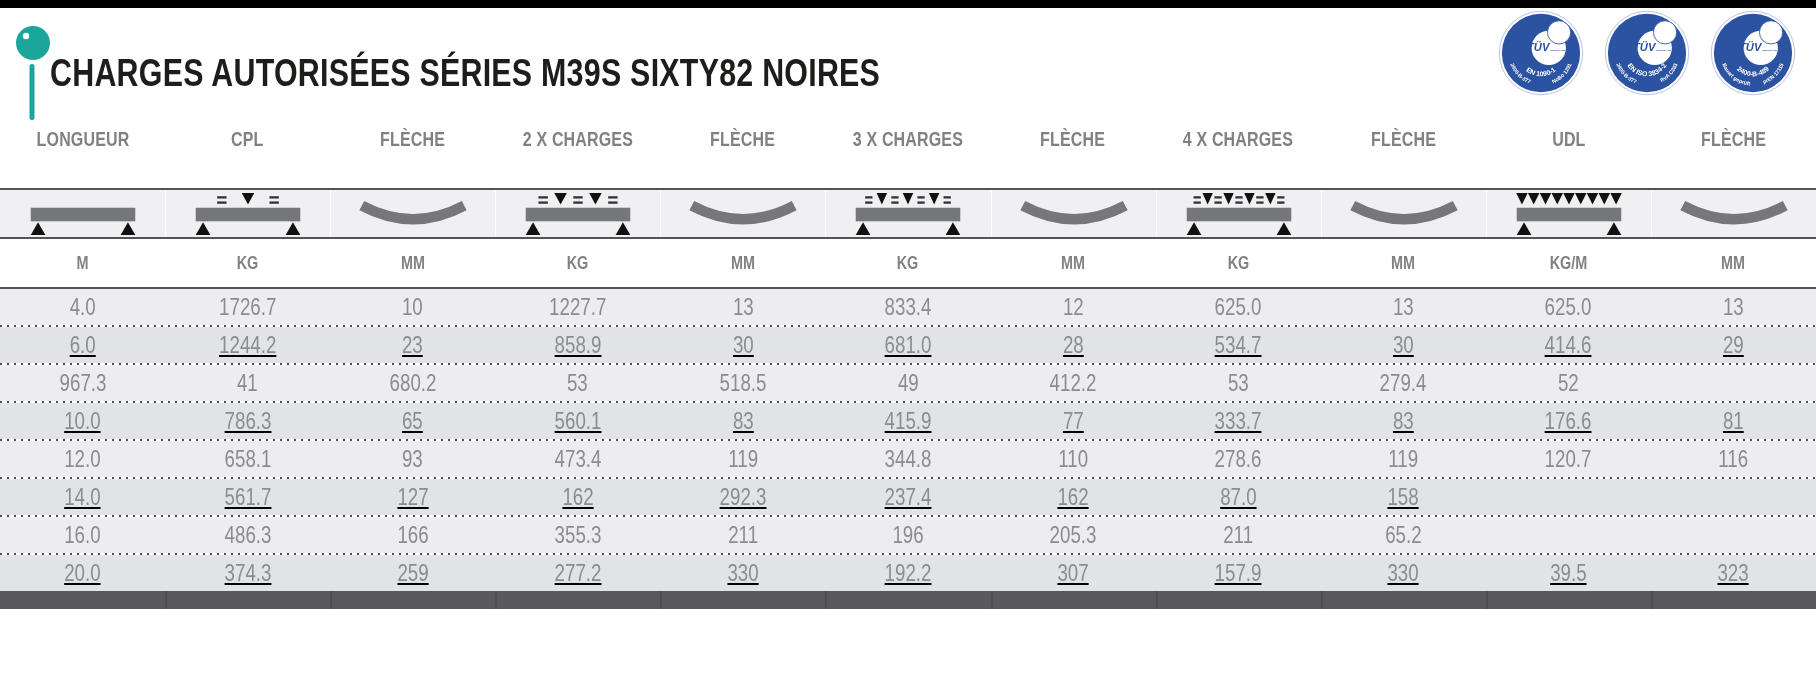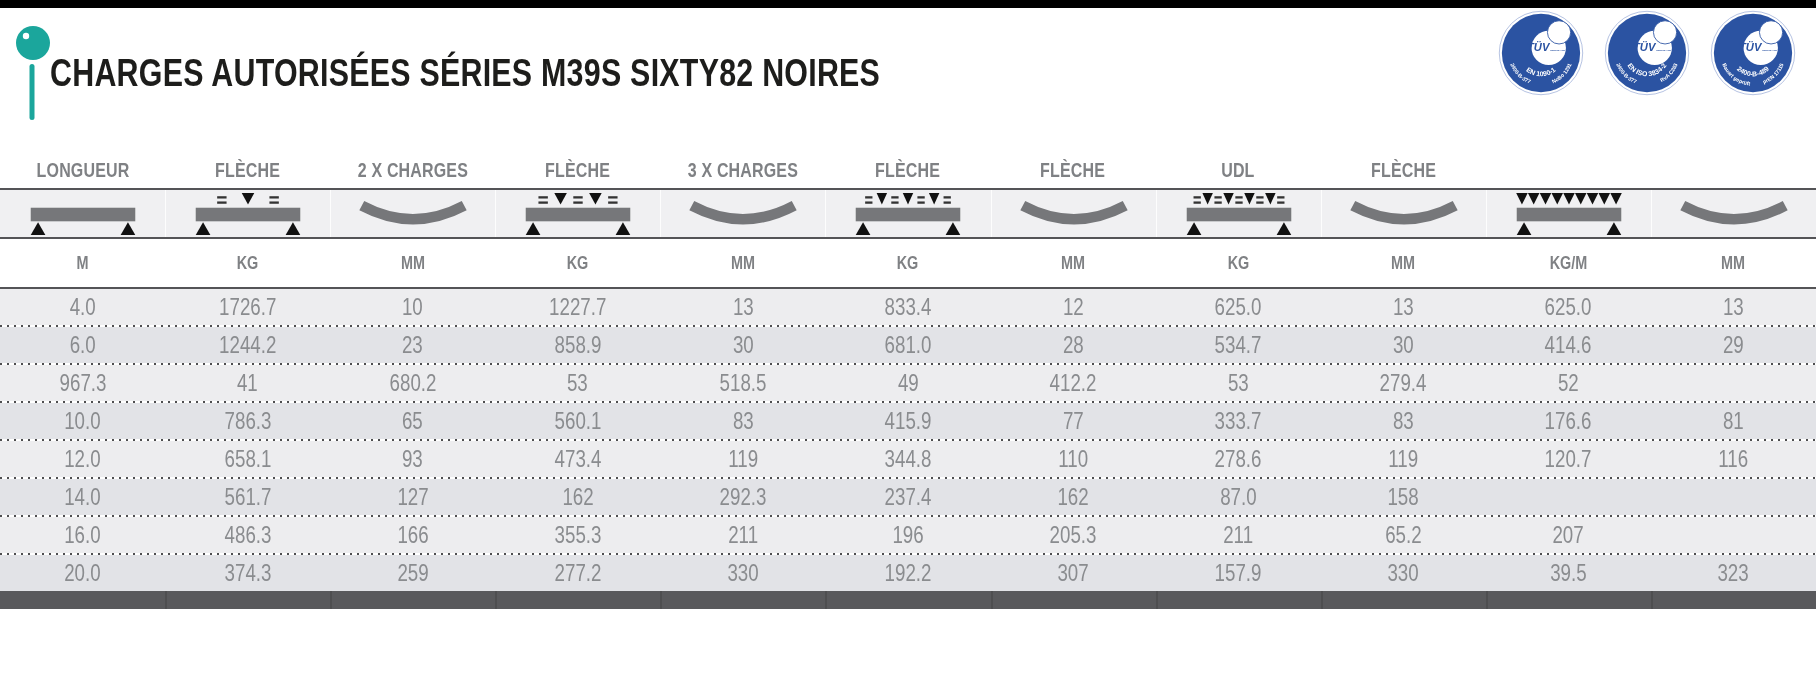--- a/index.html
+++ b/index.html
@@ -20,38 +20,38 @@
   .title{
     position:absolute;left:50px;top:44px;margin:0;
     font-size:38px;font-weight:bold;color:var(--title-text);
     white-space:nowrap;transform:scaleX(.8);transform-origin:left center;
     letter-spacing:.3px;
   }
   .badges{position:absolute;right:20px;top:2px;display:flex;gap:20px;}
   .badge{width:86px;height:86px;}
   .grid{display:grid;grid-template-columns:repeat(11,1fr);}
   .labels{height:60px;}
-  .hcell{display:flex;align-items:flex-end;justify-content:center;padding-bottom:6px;}
+  .hcell{display:flex;justify-content:center;padding-bottom:24px;}
   .hl{
     display:inline-block;white-space:nowrap;transform:scaleX(.8);
     font-size:20px;font-weight:bold;color:var(--header-text);letter-spacing:.2px;
   }
   .rule{height:2px;background:var(--rule);}
   .diagrams{height:47px;background:var(--strip-bg);}
   .dcell{display:flex;align-items:center;justify-content:center;border-left:1px solid rgba(255,255,255,.85);}
   .dcell:first-child{border-left:none;}
   .units{height:48px;}
   .ucell{display:flex;align-items:center;justify-content:center;}
   .unit{
     display:inline-block;white-space:nowrap;transform:scaleX(.8);
     font-size:18px;font-weight:bold;color:var(--header-text);
   }
   .row{height:36px;}
   .row.light{background:var(--row-light);}
-  .row.dark{background:var(--row-dark);}
+  .row.dark{background:var(--row-dark);text-decoration:underline;}
   .cell{display:flex;align-items:center;justify-content:center;}
   .num{
     display:inline-block;white-space:nowrap;transform:scaleX(.78);
     font-size:24px;font-weight:400;color:var(--value-text);
   }
   .dots{
     height:2px;background-color:#fff;
     background-image:repeating-linear-gradient(90deg,#4E4E50 0 2px,transparent 2px 7px);
   }
   .bottombar{height:18px;background:var(--bottom-bar);display:grid;grid-template-columns:repeat(11,1fr);}
@@ -120,33 +120,39 @@
     </svg>
   </div>
     </div>
 </div>
 
 <div id="labels" class="grid labels">
     <div class="hcell">
       <span class="hl">LONGUEUR</span>
     </div>
     <div class="hcell">
+      <span class="hl">CPL</span>
+    </div>
+    <div class="hcell">
       <span class="hl">FLÈCHE</span>
     </div>
     <div class="hcell">
       <span class="hl">2 X CHARGES</span>
     </div>
     <div class="hcell">
       <span class="hl">FLÈCHE</span>
     </div>
     <div class="hcell">
       <span class="hl">3 X CHARGES</span>
     </div>
     <div class="hcell">
       <span class="hl">FLÈCHE</span>
+    </div>
+    <div class="hcell">
+      <span class="hl">4 X CHARGES</span>
     </div>
     <div class="hcell">
       <span class="hl">FLÈCHE</span>
     </div>
     <div class="hcell">
       <span class="hl">UDL</span>
     </div>
     <div class="hcell">
       <span class="hl">FLÈCHE</span>
     </div>
@@ -534,23 +540,20 @@
       </div>
       <div class="cell">
         <span class="num">205.3</span>
       </div>
       <div class="cell">
         <span class="num">211</span>
       </div>
       <div class="cell">
         <span class="num">65.2</span>
       </div>
-      <div class="cell">
-        <span class="num">207</span>
-      </div>
     </div>
     <div class="dots"></div>
     <div class="row grid dark">
       <div class="cell">
         <span class="num">20.0</span>
       </div>
       <div class="cell">
         <span class="num">374.3</span>
       </div>
       <div class="cell">

